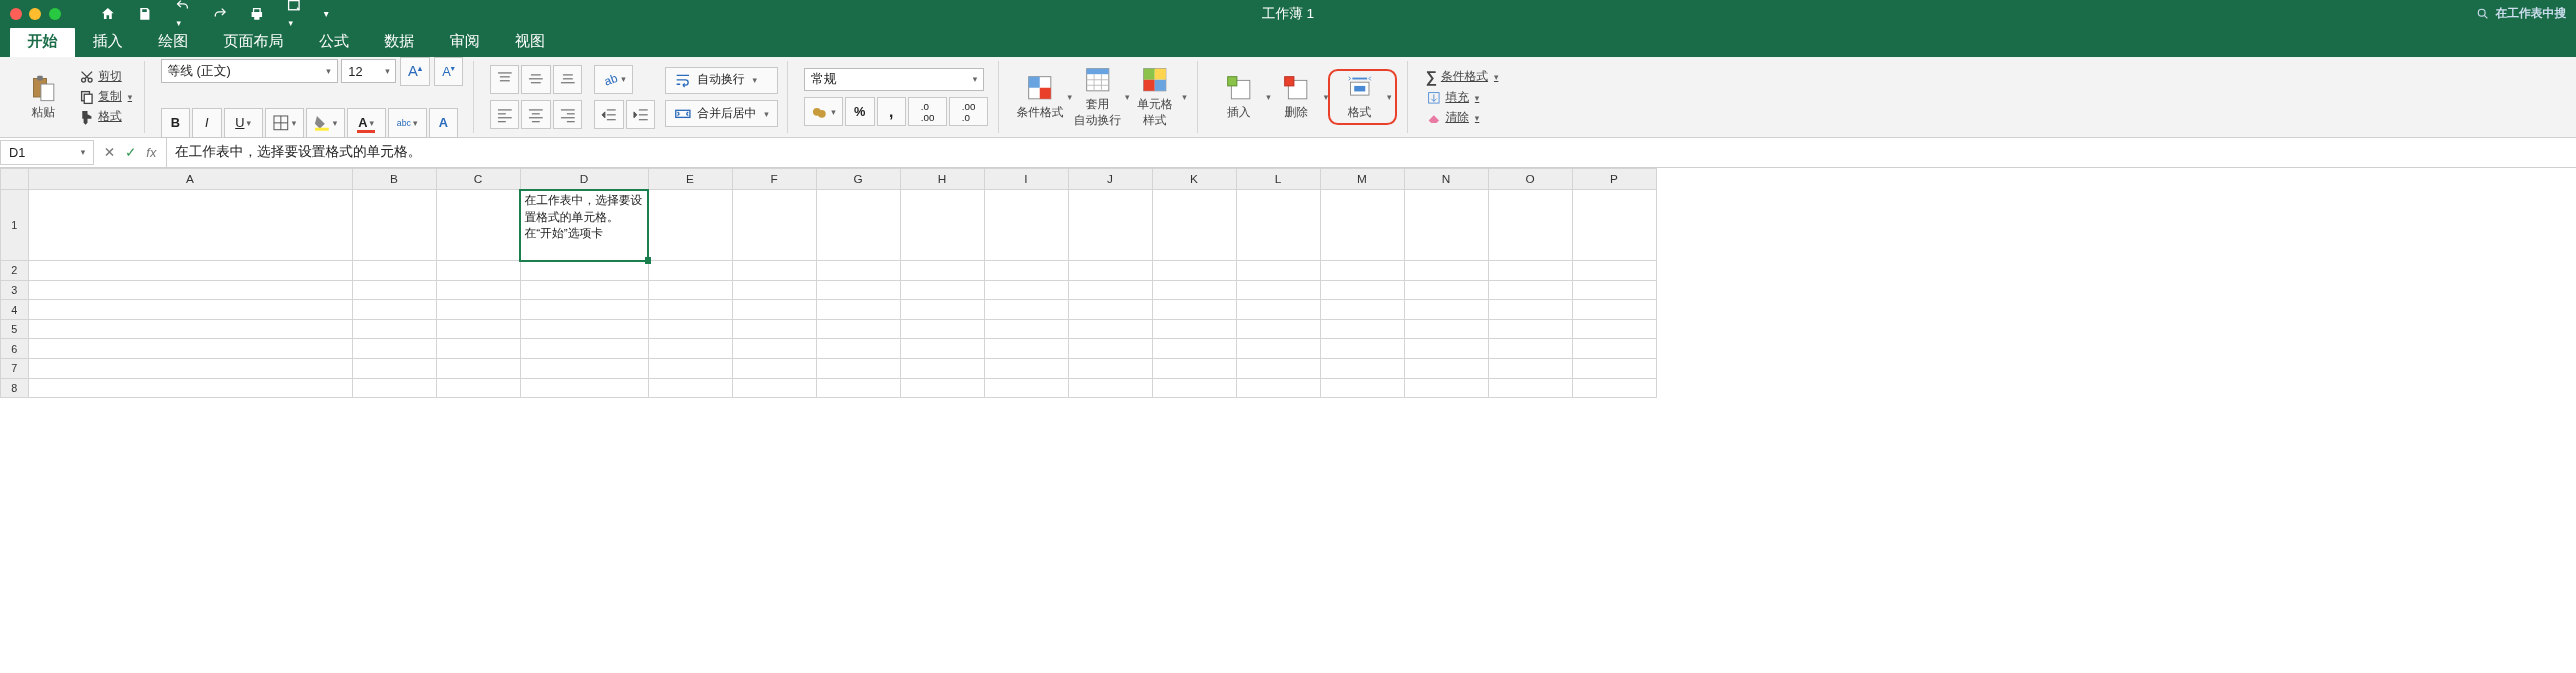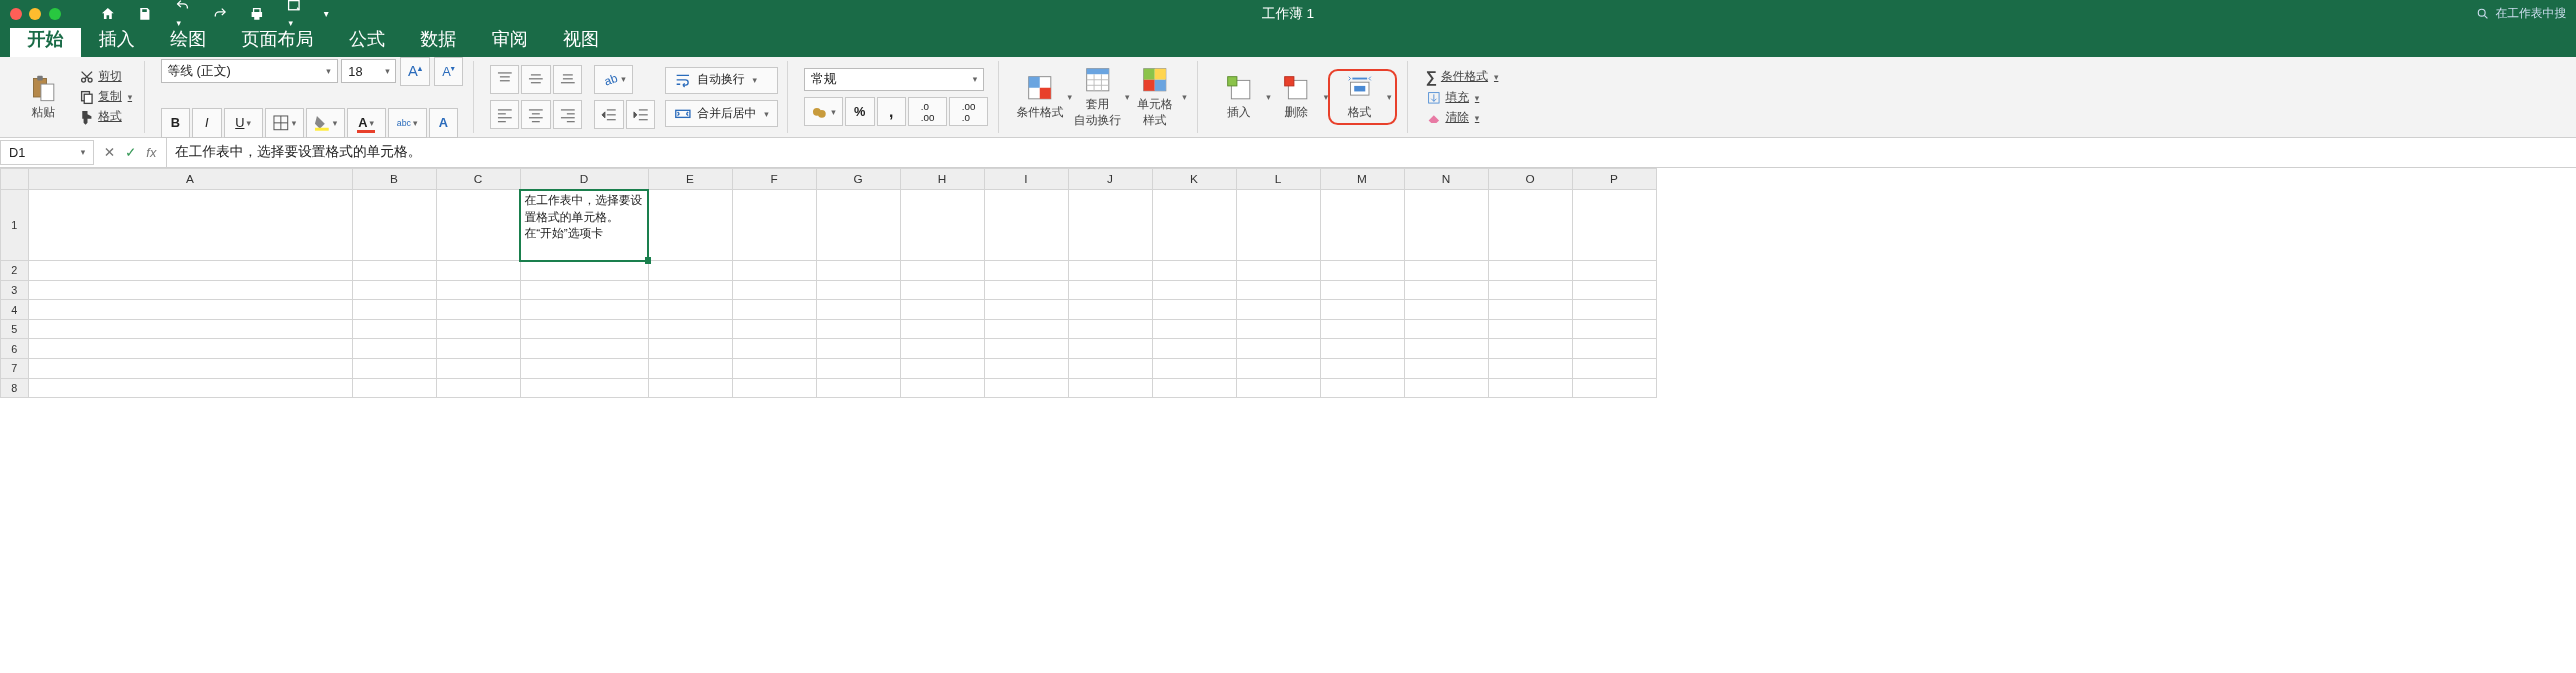--- a/index.html
+++ b/index.html
@@ -6,23 +6,23 @@
   body { background: #ffffff; font-size: 12.8px; color: #222; overflow: hidden; width: 2576px; }
   .titlebar { background: #1a6b47; height: 27.5px; display: flex; align-items: center; position: relative; color: #fff; }
   .traffic { display: flex; gap: 7.9px; margin-left: 9.8px; }
   .tl { width: 11.8px; height: 11.8px; border-radius: 50%; }
   .tl.r { background: #ff5f57; }
   .tl.y { background: #febc2e; }
   .tl.g { background: #28c840; }
   .title-icons { display: flex; gap: 21.6px; margin-left: 39px; align-items: center; }
   .title-icons span, .title-icons svg { color: #fff; }
   .title-center { position: absolute; left: 50%; transform: translateX(-50%); font-size: 13.7px; color: #fff; }
-  .title-search { position: absolute; right: 9.8px; display: flex; align-items: center; gap: 5.9px; color: #cde; font-size: 11.8px; }
+  .title-search { position: absolute; right: 9.8px; display: flex; align-items: center; gap: 5.9px; color: #cde; font-size: 11.8px; font-weight: bold; }
   .tabstrip { background: #1a6b47; height: 29.5px; display: flex; align-items: flex-end; padding-left: 9.8px; gap: 0; }
-  .tab { color: #fff; padding: 5.9px 17.7px; font-size: 18px; cursor: pointer; }
+  .tab { color: #fff; padding: 5.9px 17.7px; font-size: 15px; cursor: pointer; }
   .tab.active { background: #fff; color: #1a6b47; border-top-left-radius: 3.9px; border-top-right-radius: 3.9px; font-weight: bold; }
   .ribbon { background: #f3f3f3; border-bottom: 1px solid #cfcfcf; display: flex; align-items: stretch; padding: 3.9px 7.9px; gap: 5.9px; height: 81px; }
   .group { display: flex; align-items: center; border-right: 1px solid #d6d6d6; padding: 0 9.8px; }
   .big-btn { display: flex; flex-direction: column; align-items: center; justify-content: center; width: 51px; gap: 2px; font-size: 11.8px; color: #444; cursor: pointer; }
   .big-btn svg { width: 29.5px; height: 29.5px; }
   .stack { display: flex; flex-direction: column; gap: 2px; justify-content: center; }
   .mini-row { display: flex; align-items: center; gap: 3.9px; font-size: 11.8px; color: #444; cursor: pointer; padding: 1px 2px; text-decoration: underline; }
   .mini-row svg { width: 15.7px; height: 15.7px; }
   .dd { font-size: 8.8px; color: #666; margin-left: 2px; }
   .combo { background: #fff; border: 1px solid #bbb; height: 23.6px; display: flex; align-items: center; padding: 0 5.9px; font-size: 12.8px; cursor: pointer; }
@@ -148,21 +148,21 @@
   </div>
 
   <div class="group">
     <div class="stack" style="gap:22px">
       <div style="display:flex;gap:3.9px;align-items:center">
         <div class="combo" style="width:177px">
             <span class="val">等线 (正文)</span>
             <span class="dd">▾</span>
           </div>
         <div class="combo" style="width:55px">
-            <span class="val">18</span>
+            <span class="val">12</span>
             <span class="dd">▾</span>
           </div>
         <div class="btnsq">
             <span style="font-size:14.7px;color:#2a6bbb">A<span style="font-size:8.8px;vertical-align:top">▴</span></span>
           </div>
         <div class="btnsq">
             <span style="font-size:12.8px;color:#2a6bbb">A<span style="font-size:7.9px;vertical-align:top">▾</span></span>
           </div>
       </div>
       <div class="btnrow">

